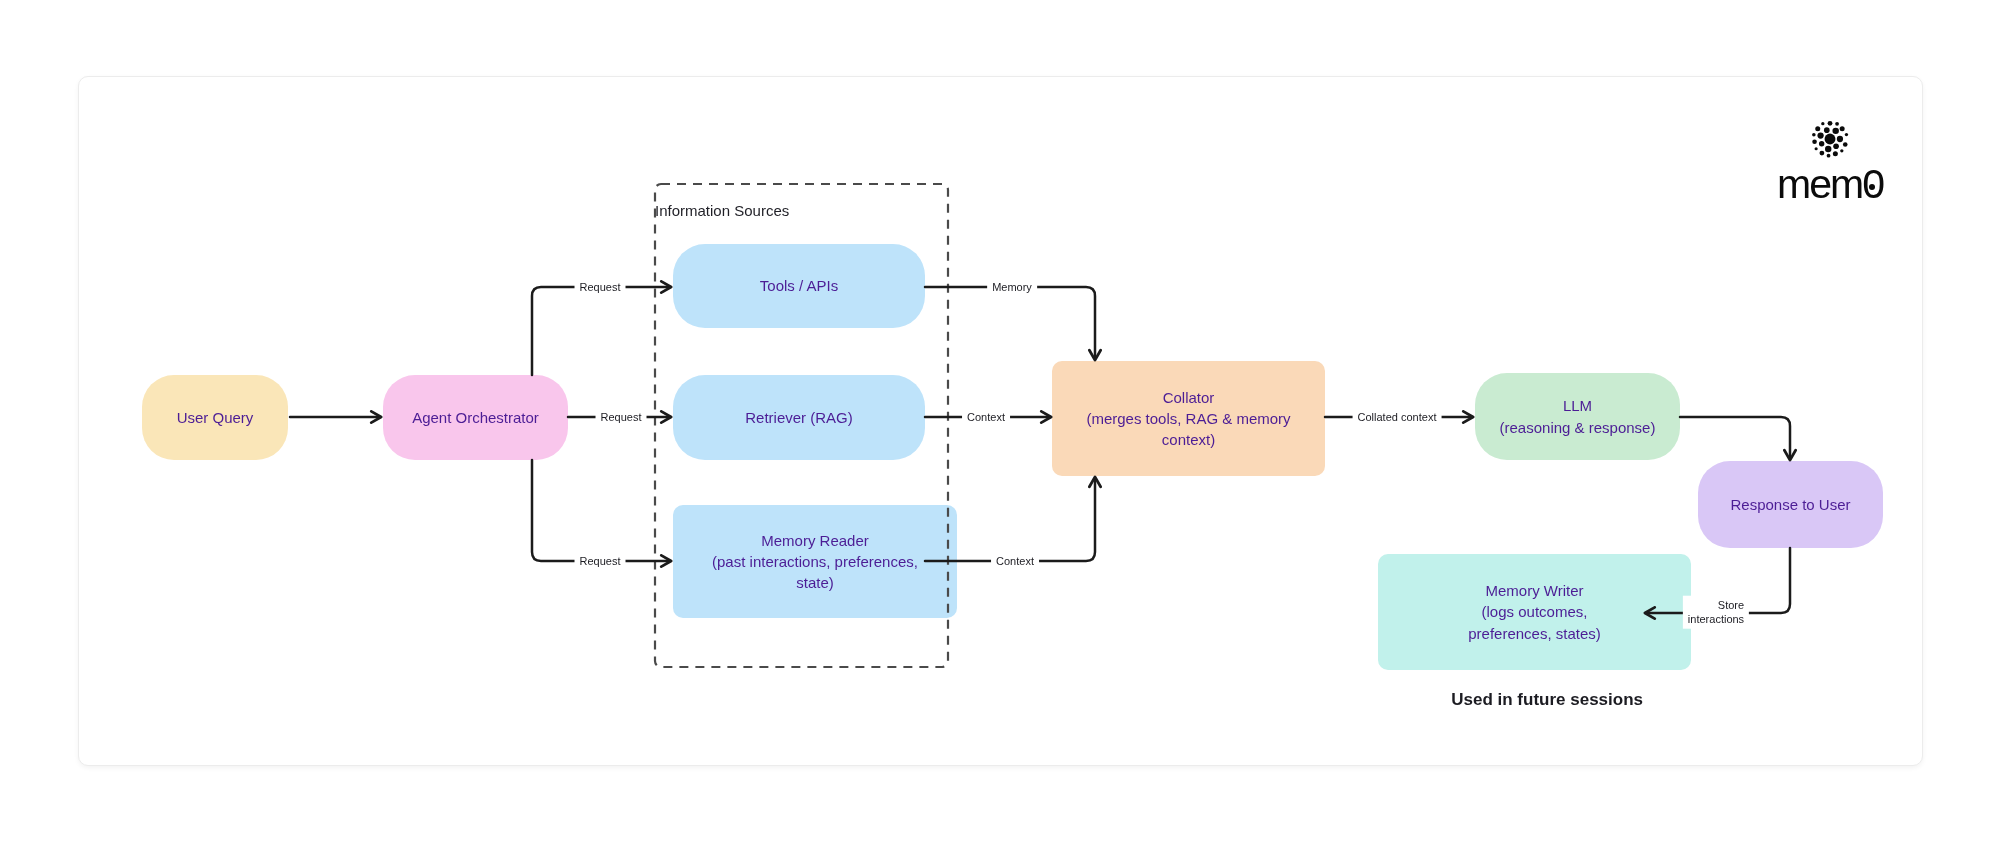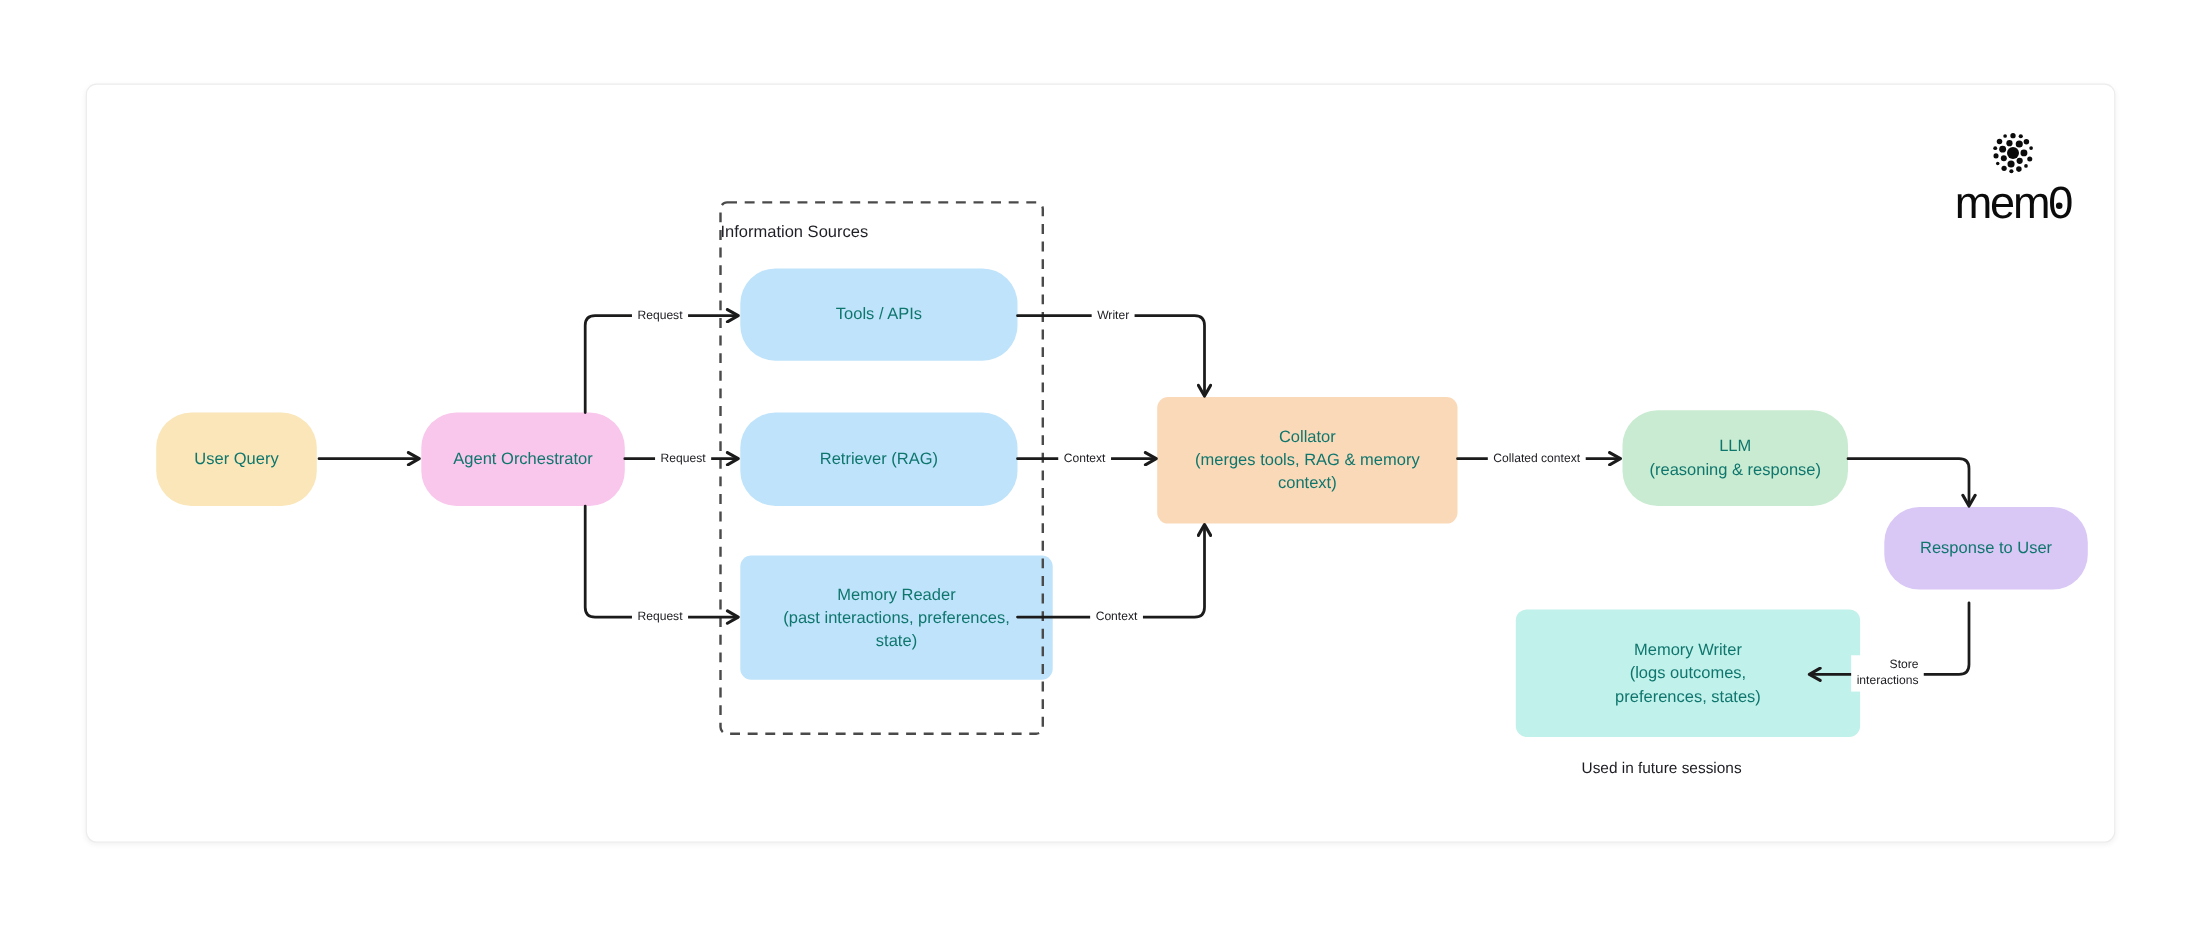--- a/index.html
+++ b/index.html
@@ -27,21 +27,21 @@
   .node {
     position: absolute;
     display: flex;
     align-items: center;
     justify-content: center;
     text-align: center;
     border-radius: 32px;
     font-size: 15px;
     line-height: 1.42;
     font-weight: 500;
-    color: #0f766e;
+    color: #4c1d95;
     white-space: pre-line;
     padding: 16px 10px;
   }
   .node.tall { border-radius: 10px; }
 
   .group-title {
     position: absolute;
     left: 655px; top: 202px;
     width: 293px;
     text-align: left;
@@ -67,23 +67,23 @@
     line-height: 1.3;
     color: #1c1c22;
     text-align: right;
     white-space: pre-line;
   }
 
   .note {
     position: absolute;
     left: 1378px; top: 690px;
     width: 265px;
-    text-align: center;
-    font-size: 14px;
-    font-weight: 400;
+    text-align: right;
+    font-size: 17px;
+    font-weight: 700;
     color: #1c1c22;
   }
 
   .logo {
     position: absolute;
     left: 1758px; top: 116px;
     width: 144px;
     text-align: center;
   }
   .logo-mark {
@@ -128,21 +128,21 @@
 (past interactions, preferences,
 state)</div>
 
   <div class="node tall" style="left: 1052px; top: 361px; width: 273px; height: 115px; background: rgb(250, 217, 184);">Collator
 (merges tools, RAG &amp; memory
 context)</div>
 
   <div class="node" style="left: 1475px; top: 373px; width: 205px; height: 87px; background: rgb(201, 235, 209);">LLM
 (reasoning &amp; response)</div>
 
-  <div class="node" style="left: 1698px; top: 461px; width: 185px; height: 75px; background: rgb(217, 199, 246); margin-left: 15px;">Response to User</div>
+  <div class="node" style="left: 1698px; top: 461px; width: 185px; height: 87px; background: rgb(217, 199, 246);">Response to User</div>
 
   <div class="node tall" style="left: 1378px; top: 554px; width: 313px; height: 116px; background: rgb(193, 241, 235);">Memory Writer
 (logs outcomes,
 preferences, states)</div>
 
   <div class="group-title">Information Sources</div>
 
   <div class="note">Used in future sessions</div>
 
   <svg class="edges" viewBox="0 0 2000 846">
@@ -164,21 +164,21 @@
       <path d="M 925 561 L 1086 561 Q 1095 561 1095 552 L 1095 479" marker-end="url(#arrow)"></path>
       <path d="M 1325 417 L 1471 417" marker-end="url(#arrow)"></path>
       <path d="M 1680 417 L 1781 417 Q 1790 417 1790 426 L 1790 458" marker-end="url(#arrow)"></path>
       <path d="M 1790 548 L 1790 604 Q 1790 613 1781 613 L 1647 613" marker-end="url(#arrow)"></path>
     </g>
   </svg>
 
   <div class="edge-label" style="left:600px; top:287px;">Request</div>
   <div class="edge-label" style="left:621px; top:417px;">Request</div>
   <div class="edge-label" style="left:600px; top:561px;">Request</div>
-  <div class="edge-label" style="left:1012px; top:287px;">Writer</div>
+  <div class="edge-label" style="left:1012px; top:287px;">Memory</div>
   <div class="edge-label" style="left:986px; top:417px;">Context</div>
   <div class="edge-label" style="left:1015px; top:561px;">Context</div>
   <div class="edge-label" style="left:1397px; top:417px;">Collated context</div>
   <div class="edge-label" style="left:1716px; top:612px;">Store
 interactions</div>
 
   <div class="logo">
     <svg class="logo-mark" viewBox="-22 -22 44 44">
       <g fill="#0b0b0b">
         <circle cx="0" cy="0" r="5.2"></circle>

